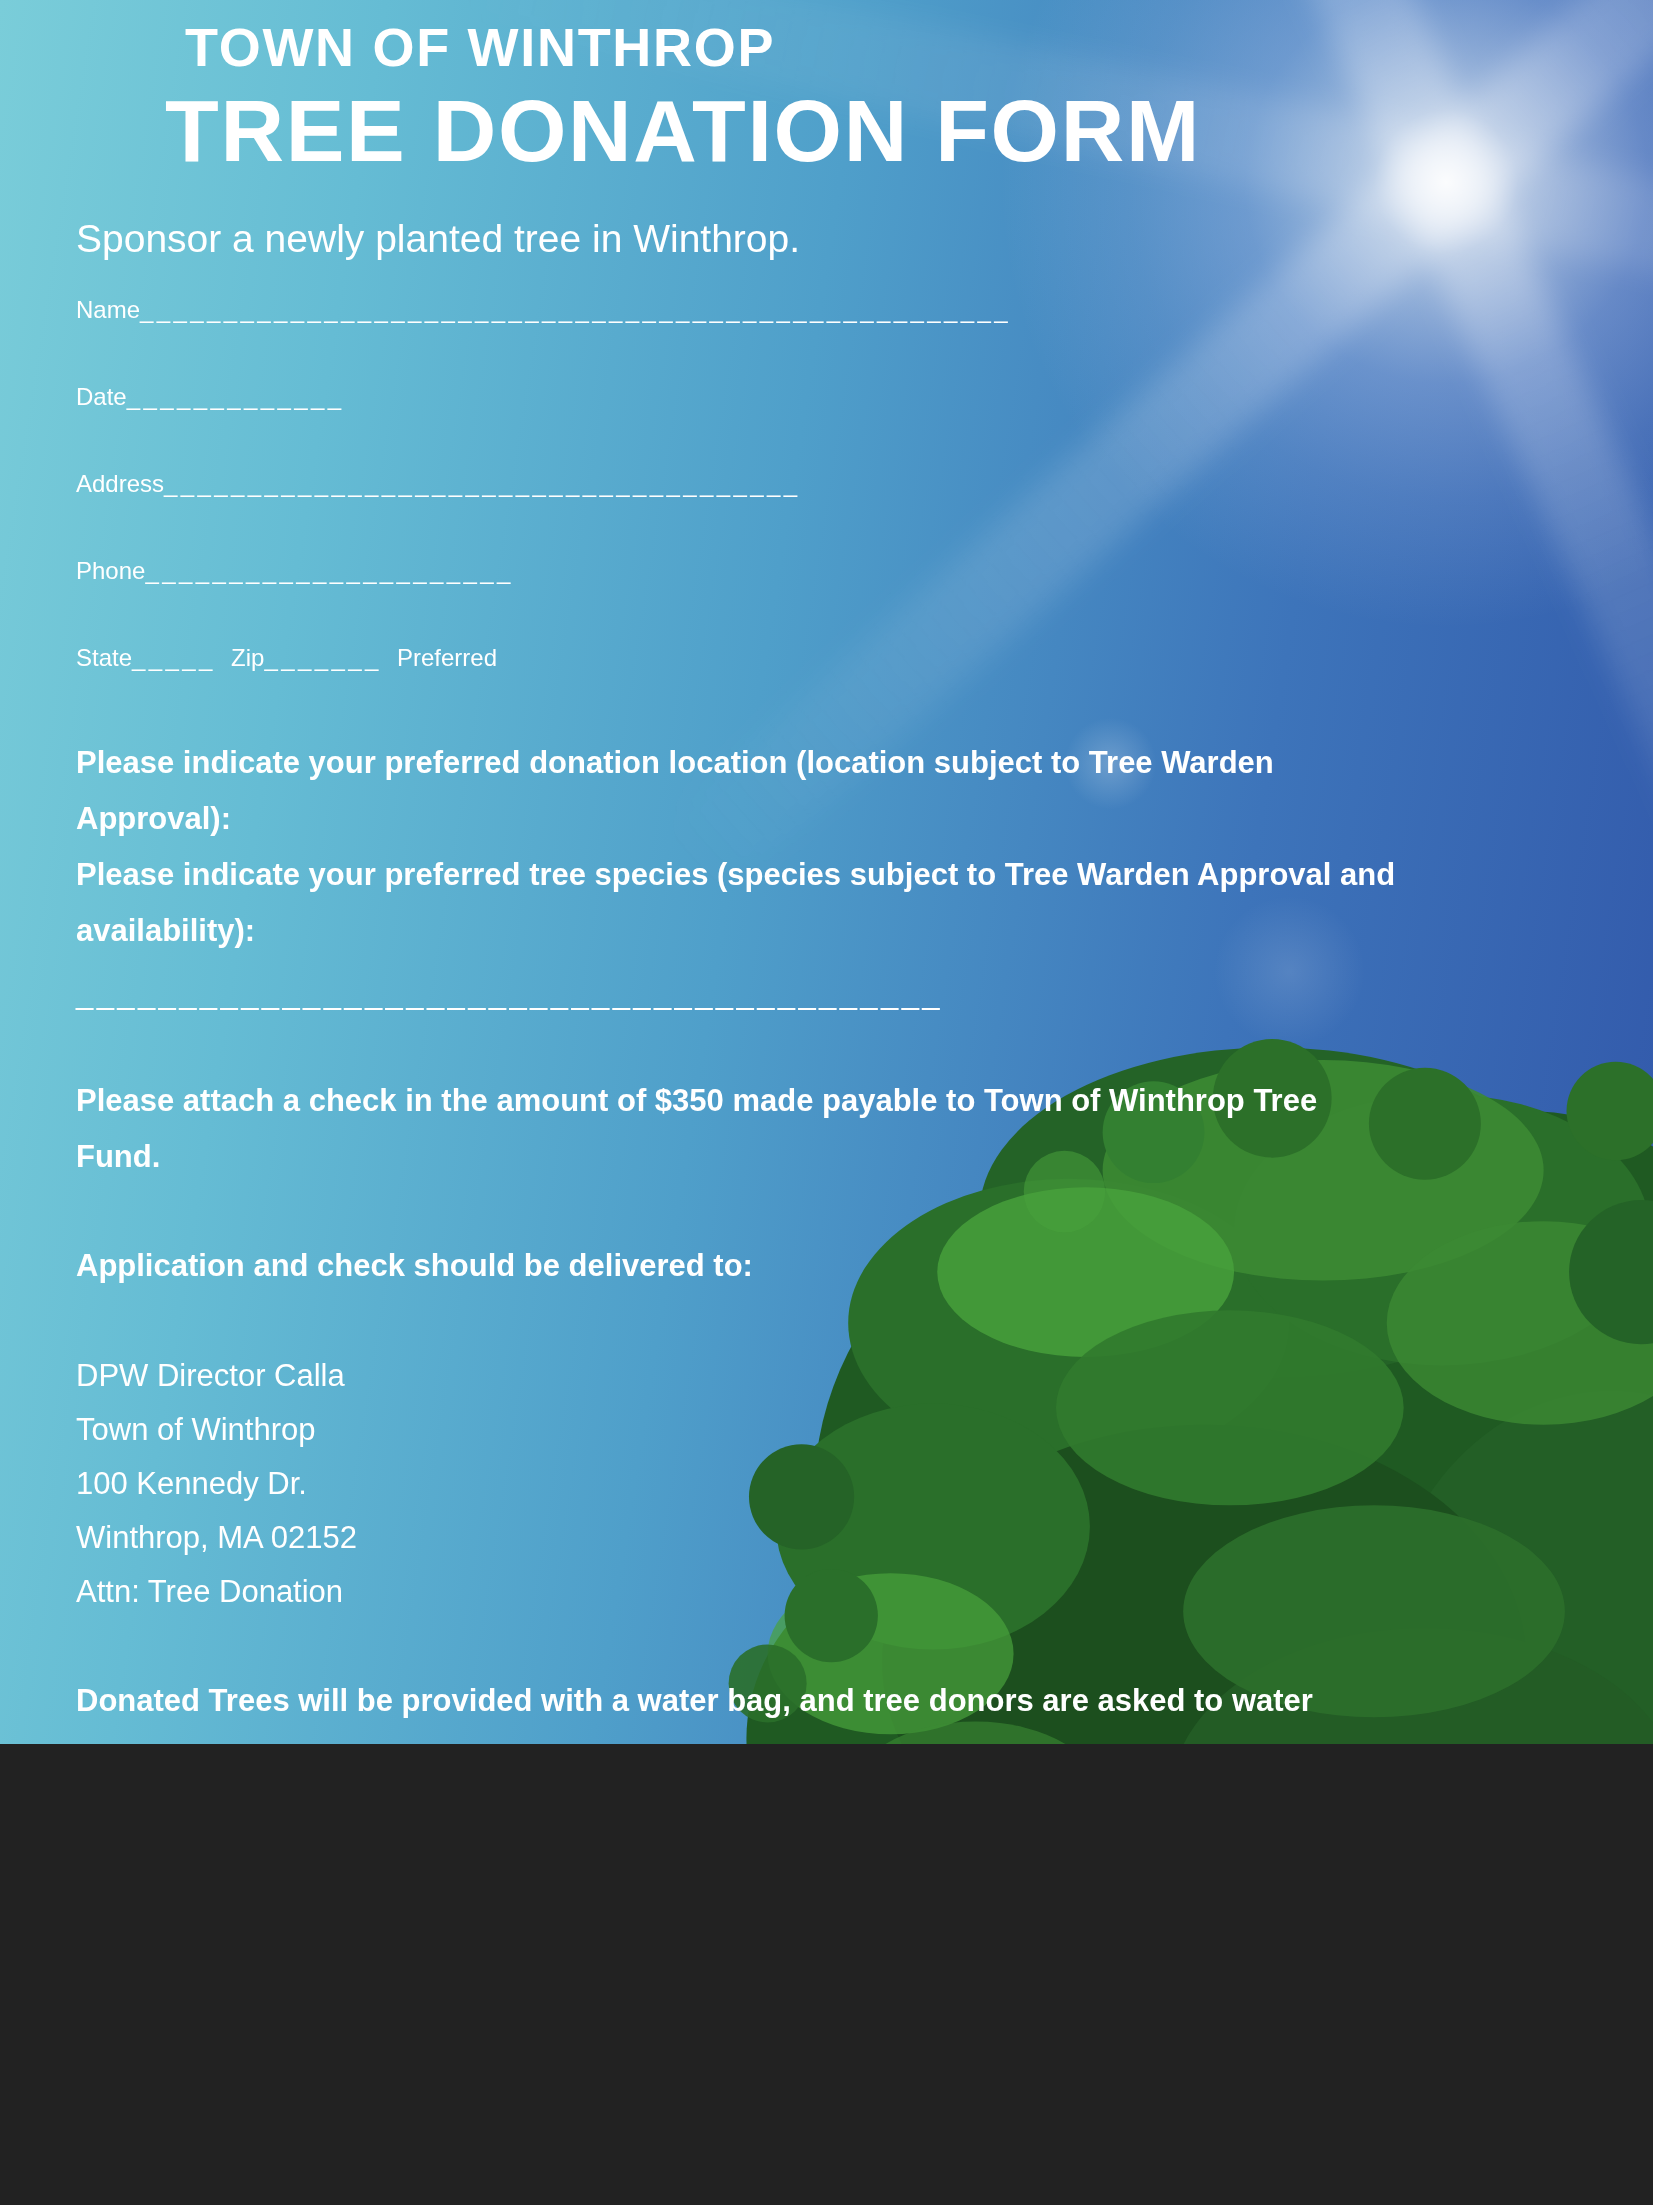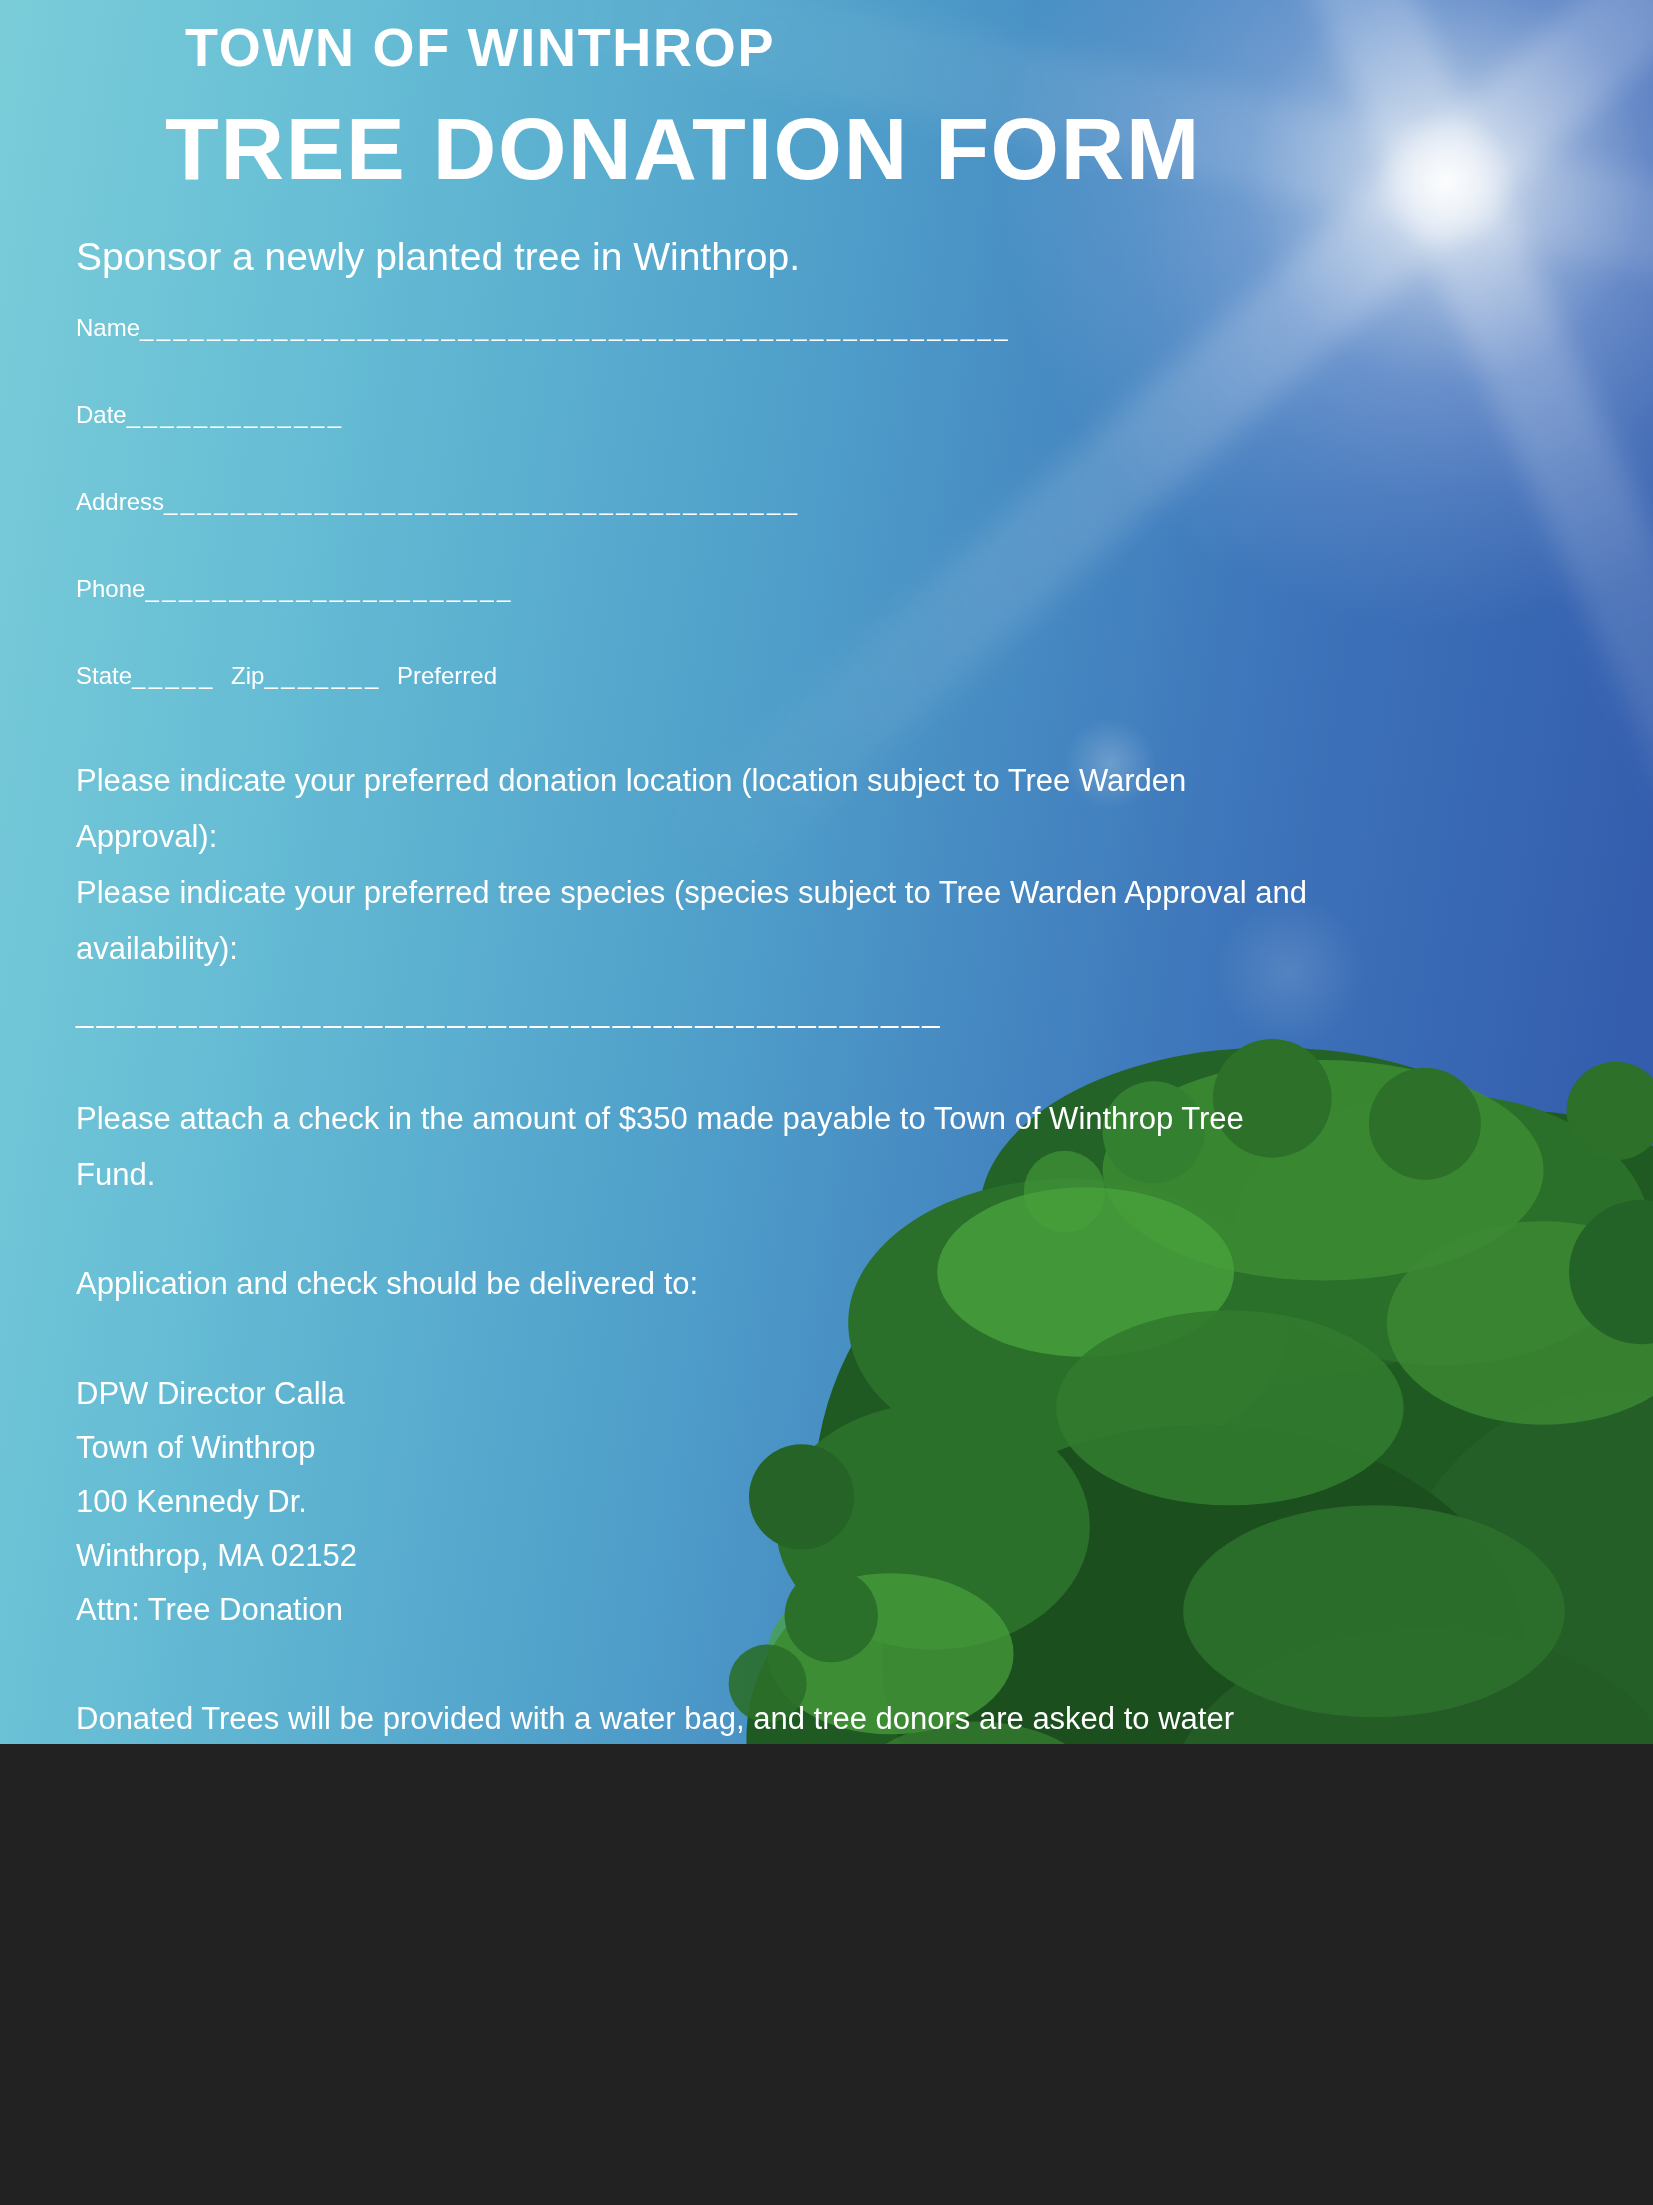--- a/index.html
+++ b/index.html
@@ -23,27 +23,27 @@
   .spot{position:absolute;border-radius:50%;pointer-events:none;}
   .spot1{left:1064px;top:717px;width:93px;height:93px;
     background:radial-gradient(circle,rgba(255,255,255,.22),rgba(255,255,255,0) 70%);}
   .spot2{left:1213px;top:895px;width:153px;height:153px;
     background:radial-gradient(circle,rgba(255,255,255,.13),rgba(255,255,255,0) 70%);}
   
   .tree{position:absolute;left:0;top:0;}
   
   .content{position:absolute;inset:0;z-index:5;}
   .eyebrow{margin:17px 0 0 185px;font-size:54px;line-height:61px;font-weight:700;letter-spacing:1.7px;}
-  .title{margin:22px 0 0 165px;font-size:88px;line-height:98px;font-weight:700;letter-spacing:1.7px;}
+  .title{margin:4px 0 0 165px;font-size:88px;line-height:98px;font-weight:700;letter-spacing:1.7px;}
   .intro{margin:37px 0 0 76px;font-size:39px;line-height:44px;font-weight:400;}
   .form{margin:5.1px 0 0 76px;}
   .frow{font-size:24px;line-height:87px;white-space:nowrap;}
   .u{letter-spacing:3.4px;}
   .gap{display:inline-block;width:15.3px;}
-  .para{margin:34px 0 0 76px;width:1493px;font-size:31px;line-height:56px;white-space:pre-line;}
+  .para{margin:34px 0 0 76px;width:1493px;font-size:31px;line-height:56px;white-space:pre-line;font-weight:bold;}
   .blank-row{margin:6.8px 0 0 76px;font-size:31px;line-height:56px;letter-spacing:3.4px;white-space:nowrap;}
   .p-check{margin-top:51px;}
   .p-deliver{margin-top:53px;}
   .delivery{margin:55px 7px 0 76px;font-size:31px;line-height:54px;}
   .p-water{margin-top:54px;}
   .p-questions{margin:57px 0 0 76px;width:1493px;font-size:31px;line-height:56px;}
   .email-link{color:#ffffff;text-decoration:underline;text-underline-offset:6px;text-decoration-thickness:1.7px;cursor:pointer;}
 </style>
 </head>
 <body>

